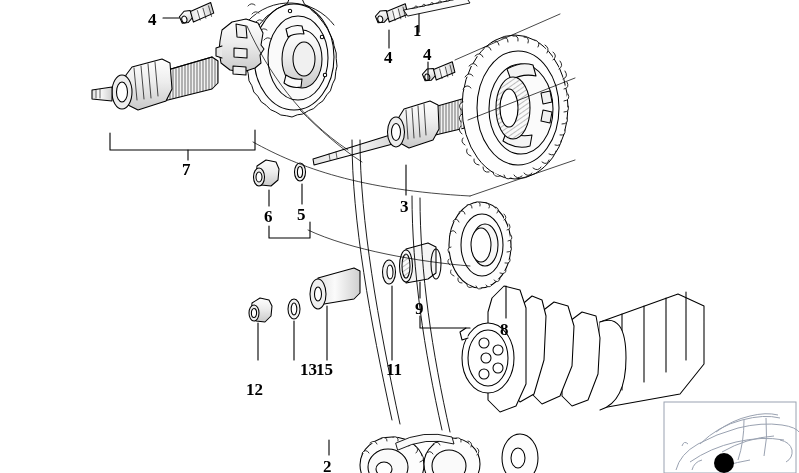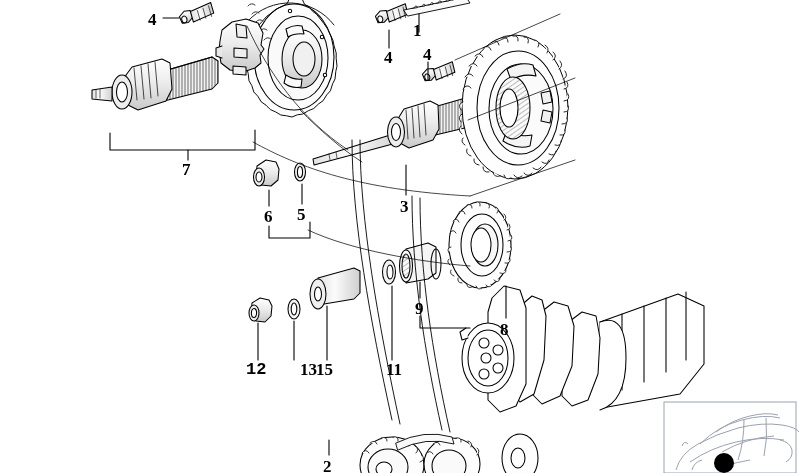--- a/index.html
+++ b/index.html
@@ -368,16 +368,16 @@
   <div class="callout" style="left:148px;top:11px;">4</div>
   <div class="callout" style="left:384px;top:49px;">4</div>
   <div class="callout" style="left:423px;top:46px;">4</div>
   <div class="callout" style="left:297px;top:206px;">5</div>
   <div class="callout" style="left:264px;top:208px;">6</div>
   <div class="callout" style="left:182px;top:161px;">7</div>
   <div class="callout" style="left:500px;top:321px;">8</div>
   <div class="callout" style="left:415px;top:300px;">9</div>
   <div class="callout" style="left:316px;top:361px;">15</div>
   <div class="callout" style="left:386px;top:361px;">11</div>
-  <div class="callout" style="left:246px;top:361px;font-family:Liberation Mono, monospace;">12</div>
+  <div class="callout" style="left:246px;top:381px;">12</div>
   <div class="callout" style="left:300px;top:361px;">13</div>
 
 </div>
 
 </body></html>

